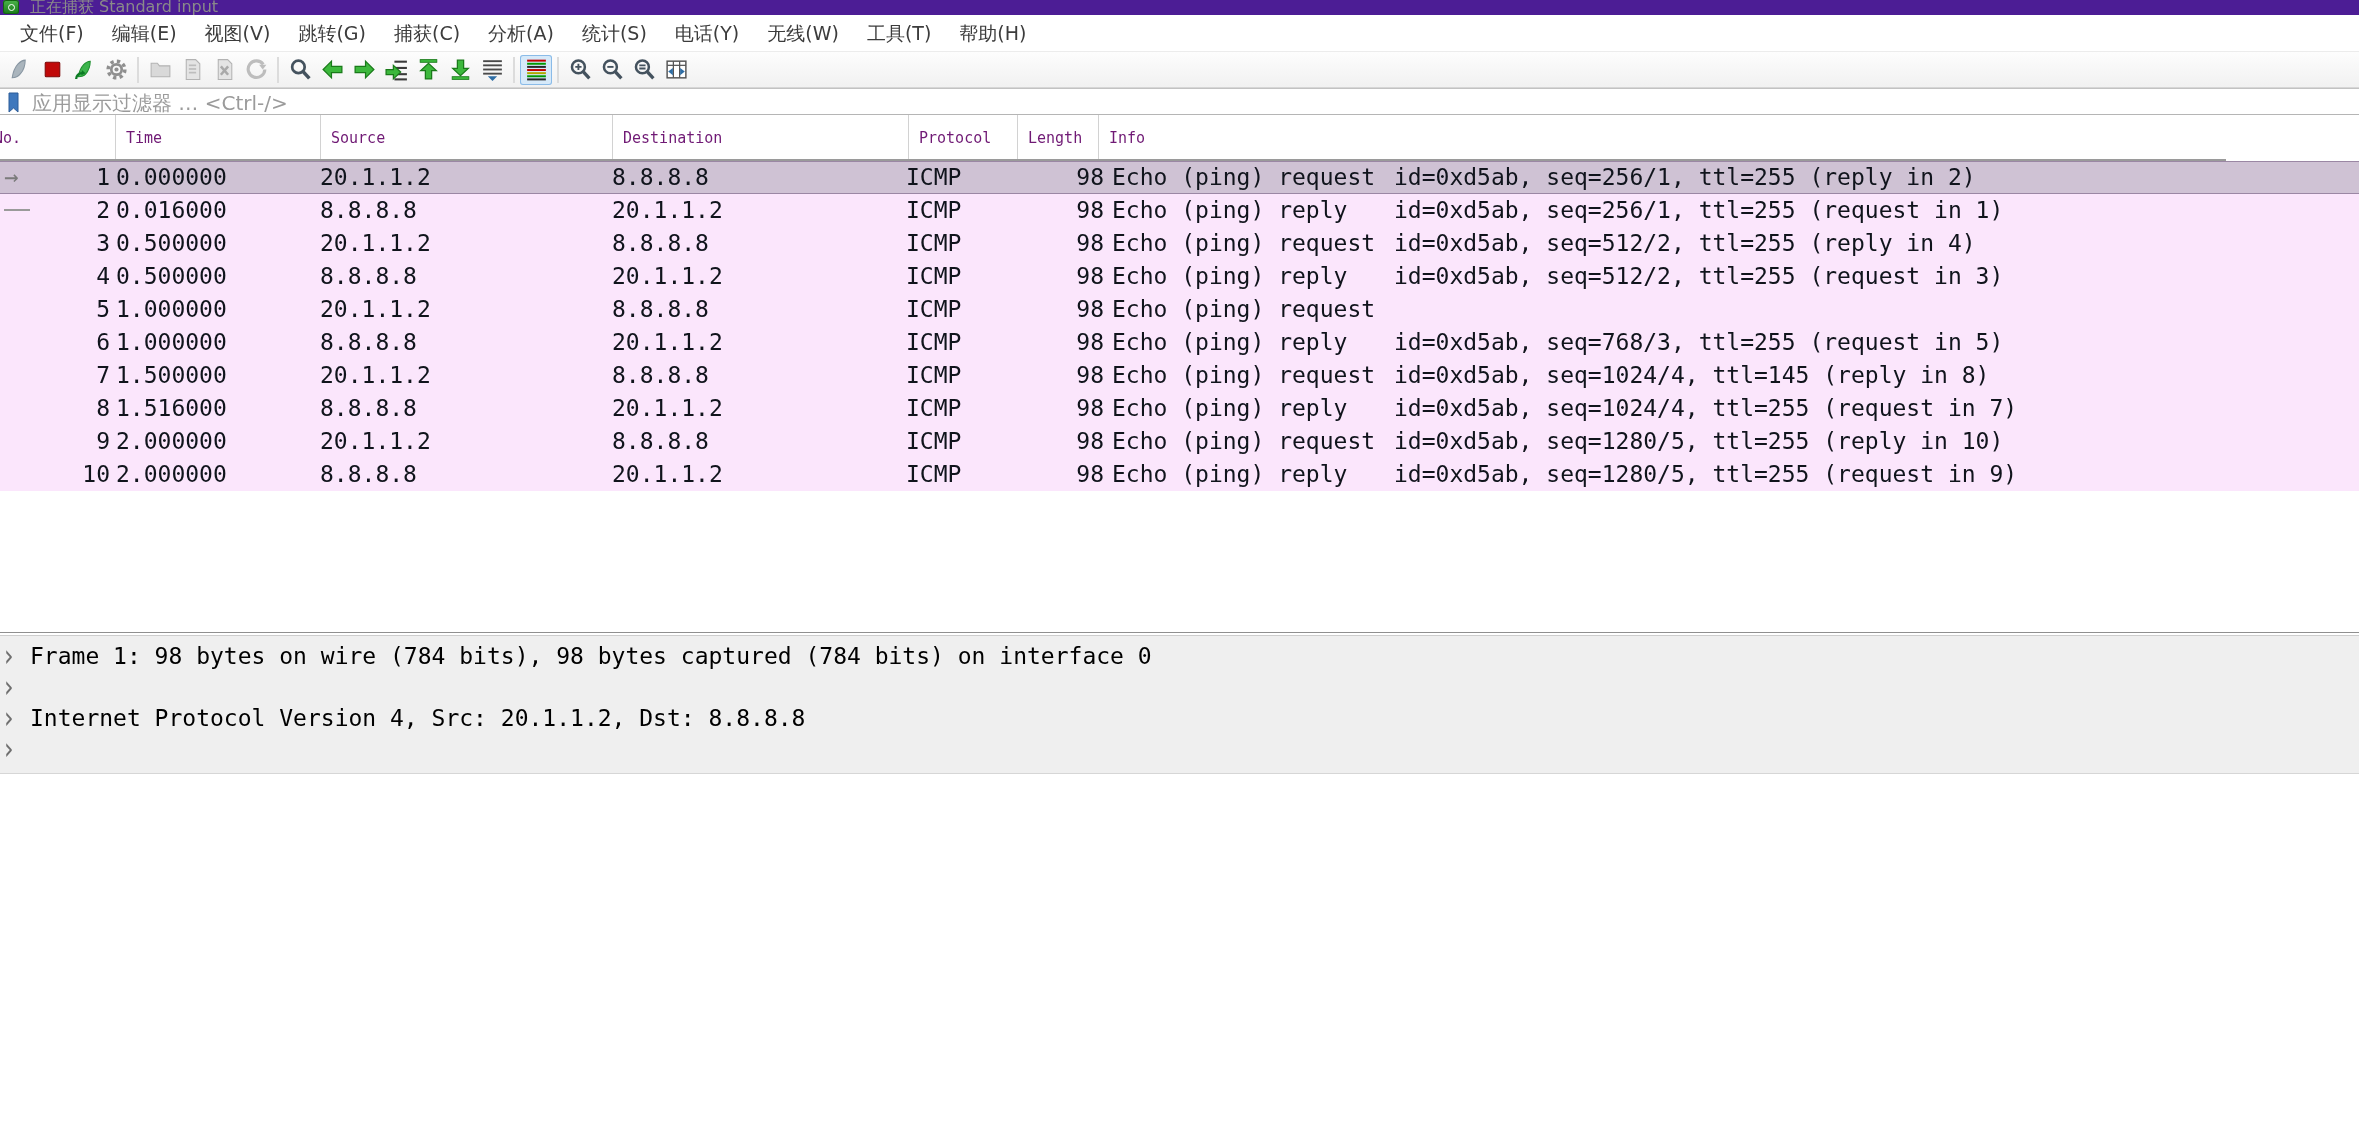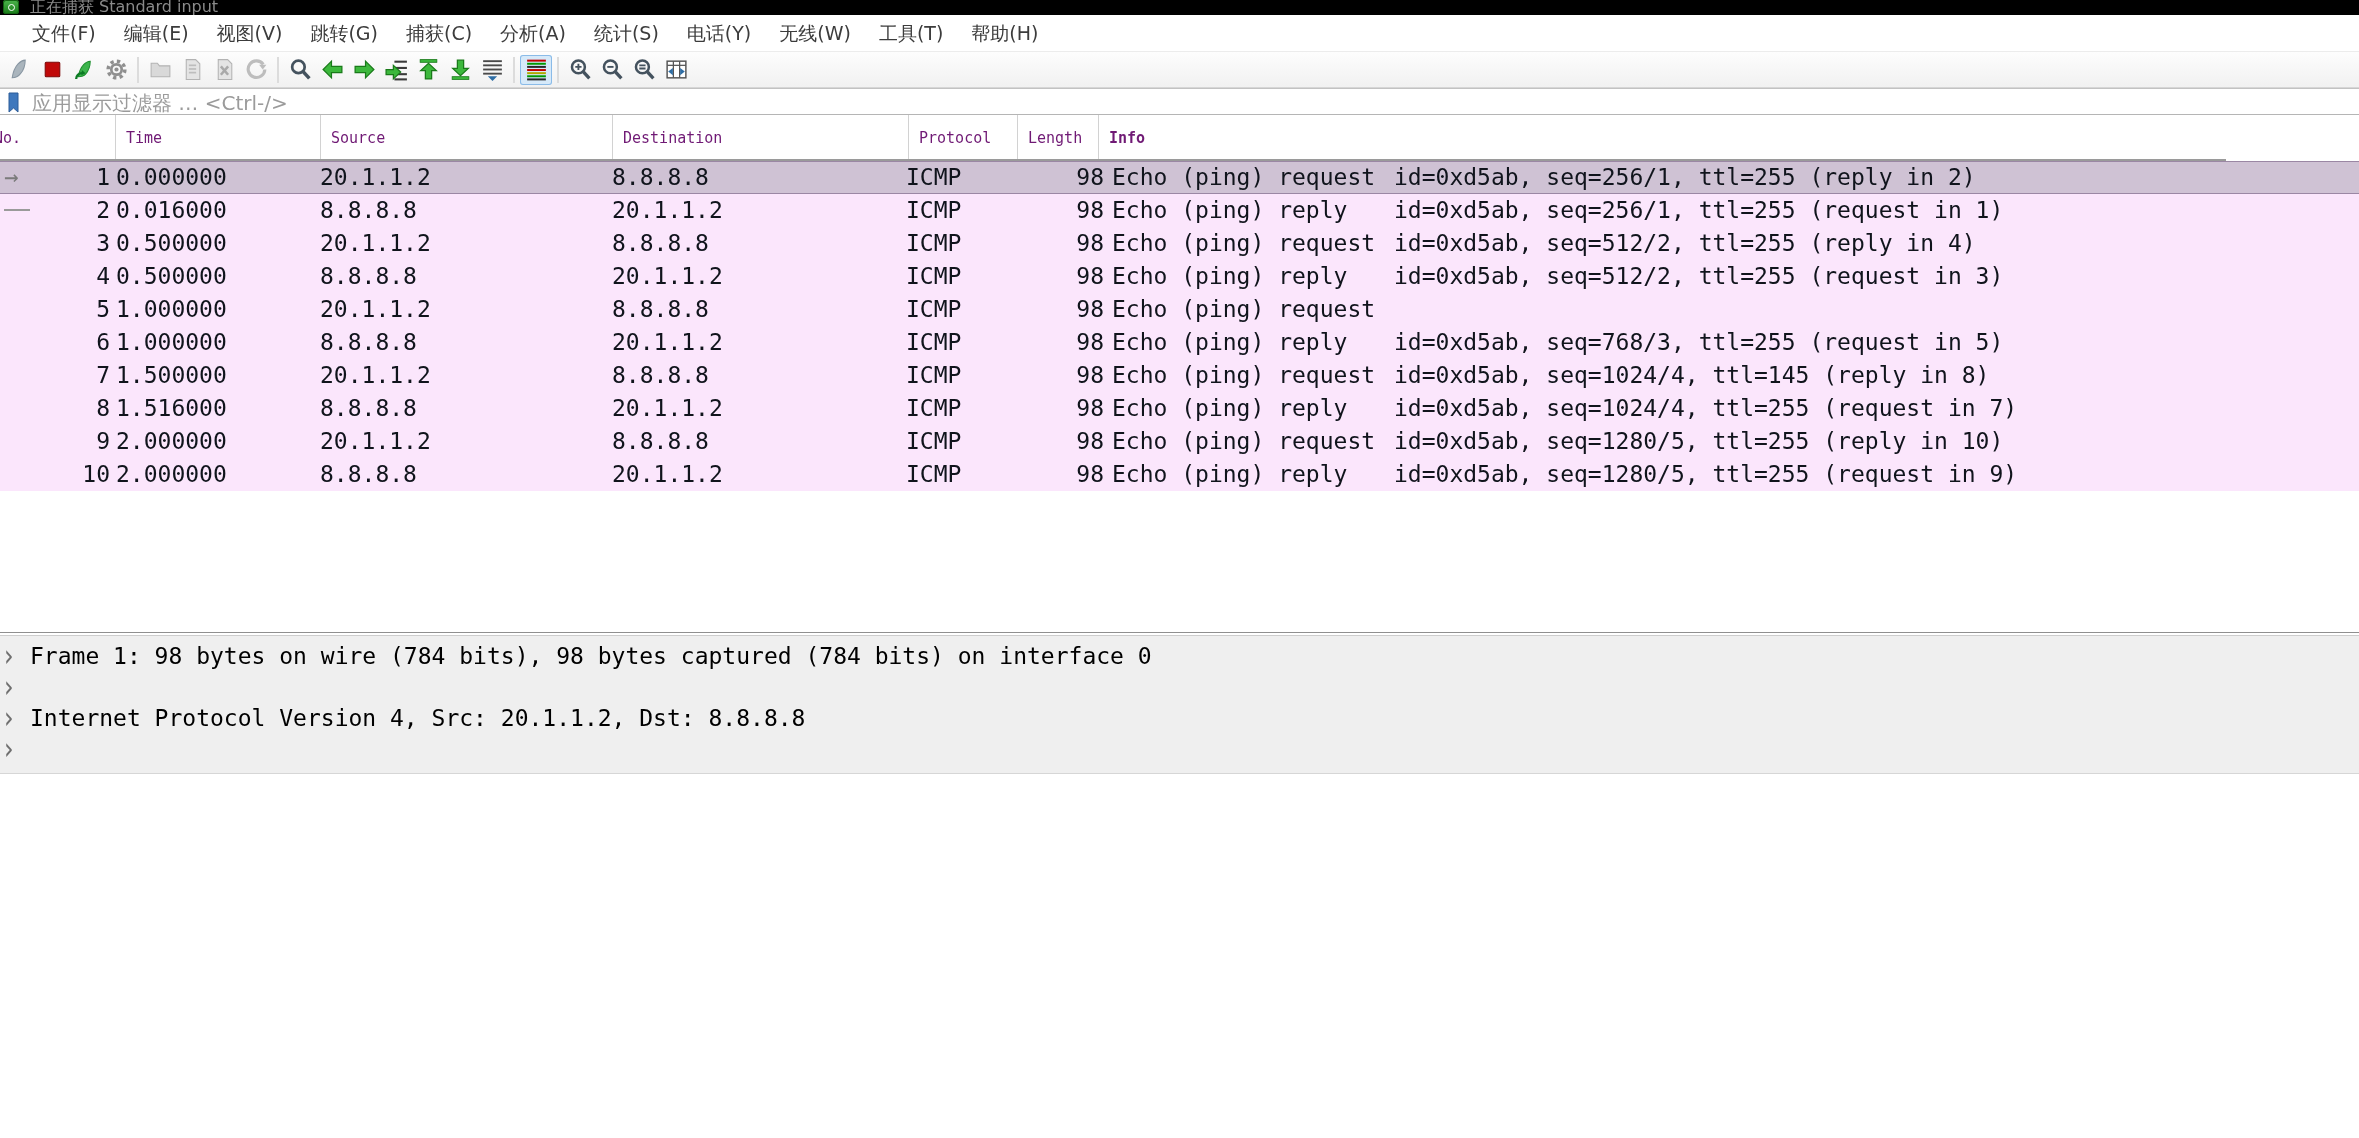--- a/index.html
+++ b/index.html
@@ -1,29 +1,29 @@
 <!DOCTYPE html>
 <html><head>
 <meta charset="utf-8">
 <style>
   html,body{margin:0;padding:0;}
   body{
     width:2359px;height:1138px;position:relative;overflow:hidden;
     background:#ffffff;font-family:"DejaVu Sans",sans-serif;
   }
   
-  .titlebar{position:absolute;left:0;top:0;width:2359px;height:15px;background:#000000;overflow:hidden;}
+  .titlebar{position:absolute;left:0;top:0;width:2359px;height:15px;background:#4c1d95;overflow:hidden;}
   .app-icon{position:absolute;left:3px;top:0;width:16px;height:14px;border-radius:3px;
     background:linear-gradient(#4db34d,#187c18);box-shadow:inset 0 0 0 1px #126312;}
   .app-icon::after{content:"";position:absolute;left:4.5px;top:3.5px;width:7px;height:7px;
     border:1.6px solid #fff;border-radius:50%;box-sizing:border-box;}
   .title-text{position:absolute;left:30px;top:-3px;font-size:16px;color:#8a8a8a;white-space:nowrap;}
   
   .menubar{position:absolute;left:0;top:15px;width:2359px;height:37px;background:#ffffff;
-    border-bottom:1px solid #ececec;display:flex;align-items:center;padding-left:18px;box-sizing:border-box;}
+    border-bottom:1px solid #ececec;display:flex;align-items:center;padding-left:6px;box-sizing:border-box;}
   .menu-item{font-size:19px;color:#3c3c3c;padding:0 14px;line-height:36px;white-space:nowrap;cursor:default;}
   
   .toolbar{position:absolute;left:0;top:52px;width:2359px;height:36px;
     background:linear-gradient(#fdfdfd,#f1f1f1);border-bottom:1px solid #d6d6d6;
     display:flex;align-items:center;padding-left:4px;box-sizing:border-box;}
   .tbtn{width:32px;height:30px;display:flex;align-items:center;justify-content:center;border-radius:3px;}
   .tbtn svg{width:25px;height:25px;}
   .tbtn.active{background:#d6e9f9;box-shadow:inset 0 0 0 1px #8abbe8;}
   .tsep{width:2px;height:26px;background:#dcdcdc;margin:0 5px;}
   
@@ -39,21 +39,21 @@
   .hcell{position:absolute;top:0;height:44px;line-height:46px;white-space:nowrap;overflow:hidden;
     border-left:1px solid #d2d2d2;padding-left:10px;box-sizing:border-box;}
   .hcell.first{border-left:none;}
   
   .h-no{left:-6px;width:121px;padding-left:0;}
   .h-time{left:115px;width:205px;}
   .h-src{left:320px;width:292px;}
   .h-dst{left:612px;width:296px;}
   .h-proto{left:908px;width:109px;}
   .h-len{left:1017px;width:81px;}
-  .h-info{left:1098px;width:1261px;font-weight:bold;}
+  .h-info{left:1098px;width:1261px;}
   
   .plist{position:absolute;left:0;top:161px;width:2359px;
     font-family:"DejaVu Sans Mono",monospace;font-size:23px;color:#10141c;}
   .prow{position:relative;width:2359px;height:33px;background:#fbe6fc;}
   .prow.selected{background:#cfc2d4;border-top:1px solid #9b87a4;border-bottom:1px solid #9b87a4;
     height:31px;box-sizing:content-box;}
   .pcell{position:absolute;top:0;height:33px;line-height:33px;white-space:nowrap;}
   .prow.selected .pcell{line-height:31px;}
   .c-no{left:0;width:110px;text-align:right;}
   .c-time{left:116px;}

